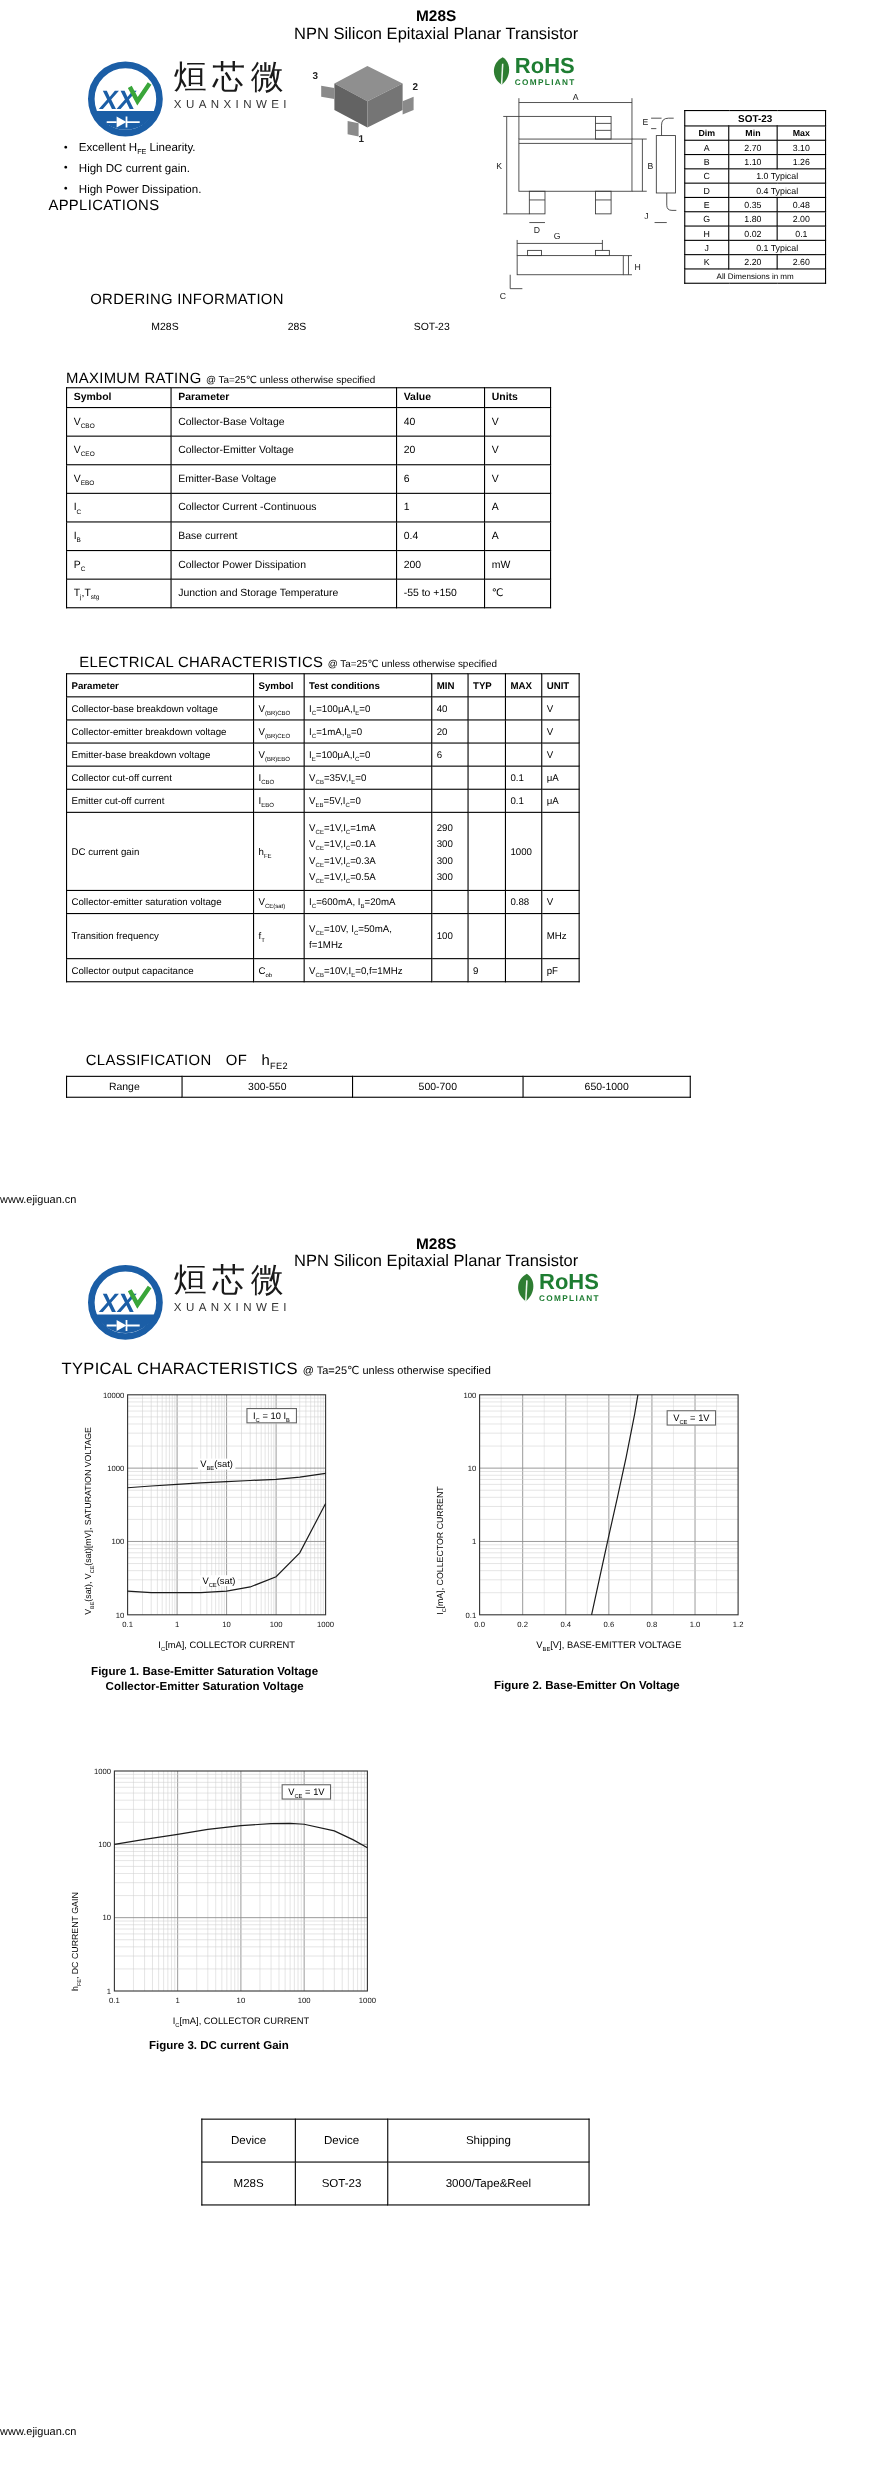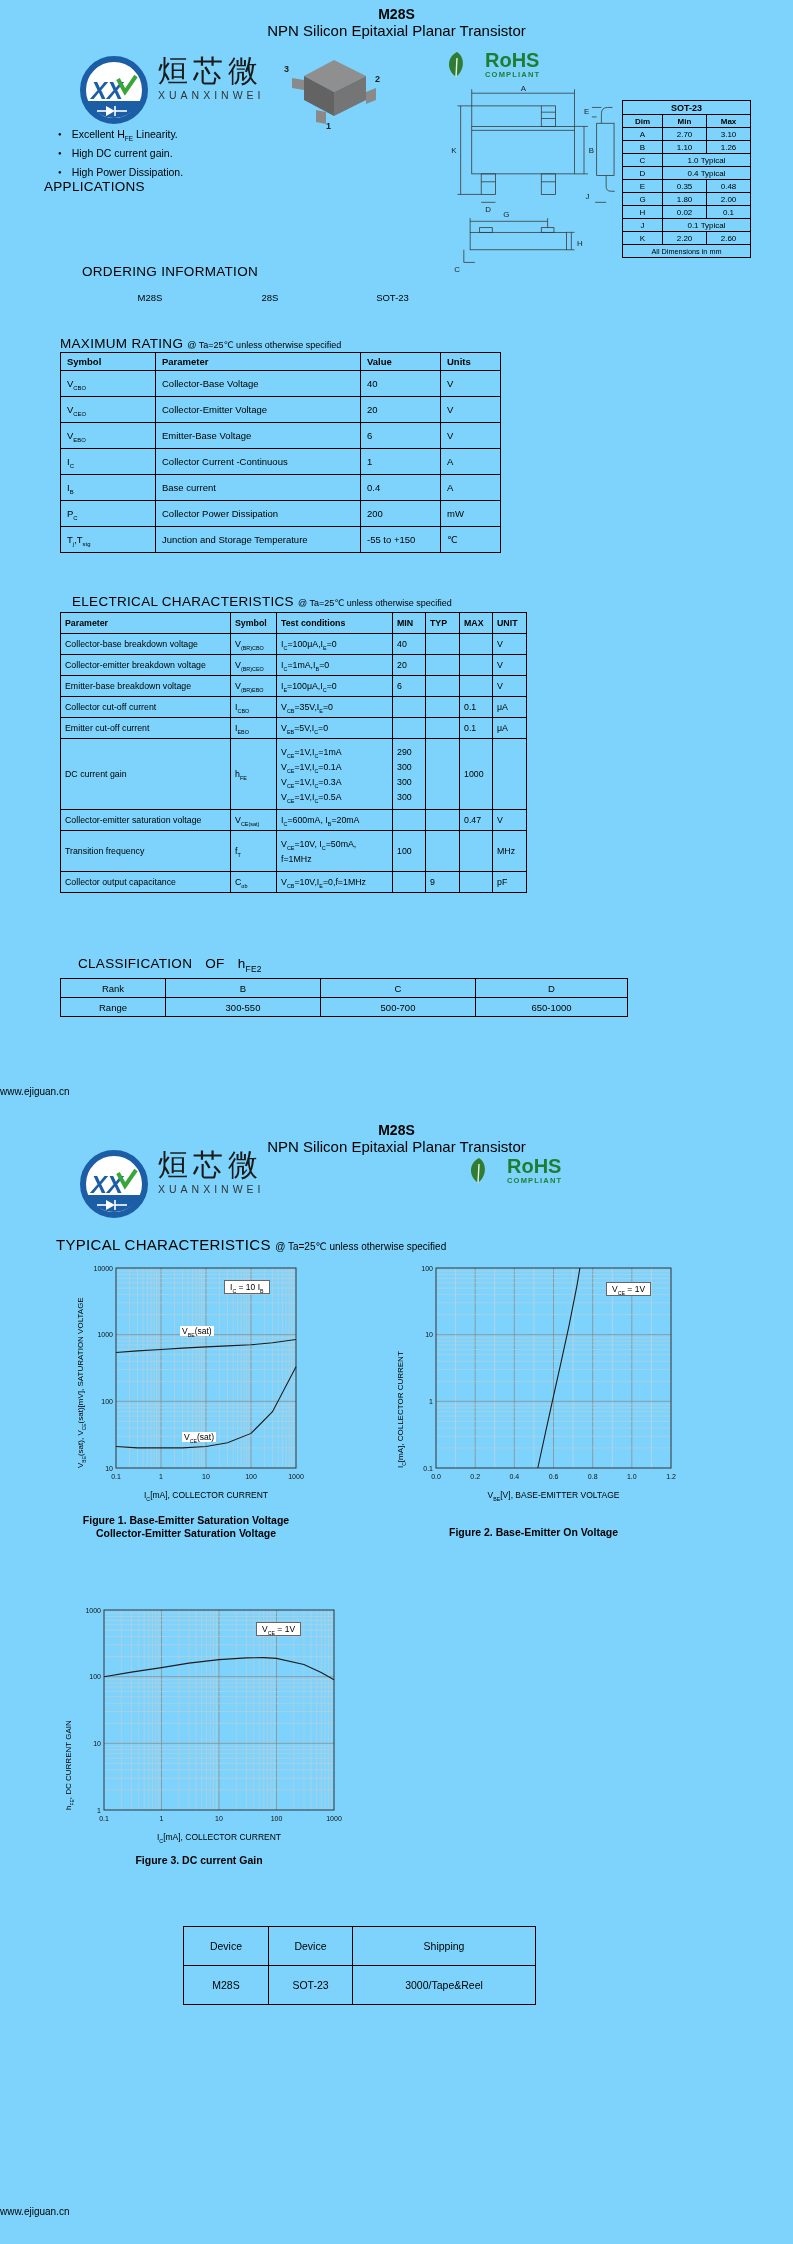--- a/index.html
+++ b/index.html
@@ -1,26 +1,26 @@
 <!DOCTYPE html>
 <html><head>
 <meta charset="utf-8">
 <style>
   html,body{margin:0;padding:0;background:#9a9a9a;}
-  .page{position:relative;width:793px;height:2244px;background:#7dd3fc;margin:0 auto;
+  .page{position:relative;width:793px;height:2244px;background:#ffffff;margin:0 auto;
         font-family:"Liberation Sans","DejaVu Sans",sans-serif;color:#000;overflow:hidden;}
   sub{font-size:0.62em;line-height:0;}
   .abs{position:absolute;}
   .doc-title{position:absolute;left:0;width:100%;text-align:center;font-size:14px;font-weight:bold;}
   .doc-sub{position:absolute;left:0;width:100%;text-align:center;font-size:15px;}
   
   .logo{position:absolute;display:flex;align-items:flex-start;gap:8px;}
   .brand-zh{font-size:30px;font-weight:normal;letter-spacing:5px;line-height:1.1;color:#1a1a1a;}
   .brand-en{font-size:10.5px;letter-spacing:4px;color:#333;margin-top:2px;}
-  .rohs{position:absolute;display:flex;align-items:flex-start;gap:17px;}
+  .rohs{position:absolute;display:flex;align-items:flex-start;gap:0;}
   .rohs-name{font-size:20px;font-weight:800;color:#1e7d32;line-height:1;}
   .rohs-sub{font-size:7.5px;font-weight:bold;color:#1e7d32;letter-spacing:1.2px;}
   
   .b{display:flex;gap:10px;margin-bottom:7px;font-size:10.5px;}
   .dot{font-size:6px;padding-top:3px;}
   .h1{position:absolute;font-size:13.5px;letter-spacing:0.3px;white-space:nowrap;}
   .cond{font-size:9px;letter-spacing:0;font-weight:normal;}
   
   table{border-collapse:collapse;table-layout:fixed;font-family:inherit;}
   .tbl{position:absolute;}
@@ -412,21 +412,21 @@
             <td></td>
             <td>1000</td>
             <td></td>
           </tr>
           <tr>
             <td>Collector-emitter saturation voltage</td>
             <td>V<sub>CE(sat)</sub></td>
             <td>I<sub>C</sub>=600mA, I<sub>B</sub>=20mA</td>
             <td></td>
             <td></td>
-            <td>0.47</td>
+            <td>0.88</td>
             <td>V</td>
           </tr>
           <tr>
             <td>Transition frequency</td>
             <td>f<sub>T</sub></td>
             <td>
               <div class="cl">V<sub>CE</sub>=10V, I<sub>C</sub>=50mA,</div>
               <div class="cl">f=1MHz</div>
             </td>
             <td>100</td>
@@ -450,26 +450,20 @@
   <div class="h1" style="left:78px;top:956px;word-spacing:9px">CLASSIFICATION OF h<sub>FE2</sub></div>
   <div class="tbl tbl-cls" style="left:60px;top:978px">
       <table>
         <colgroup>
           <col style="width: 105px;">
           <col style="width: 155px;">
           <col style="width: 155px;">
           <col style="width: 152px;">
         </colgroup>
         <tbody>
-          <tr>
-            <td>Rank</td>
-            <td>B</td>
-            <td>C</td>
-            <td>D</td>
-          </tr>
           <tr>
             <td>Range</td>
             <td>300-550</td>
             <td>500-700</td>
             <td>650-1000</td>
           </tr>
         </tbody>
       </table>
     </div>
 

